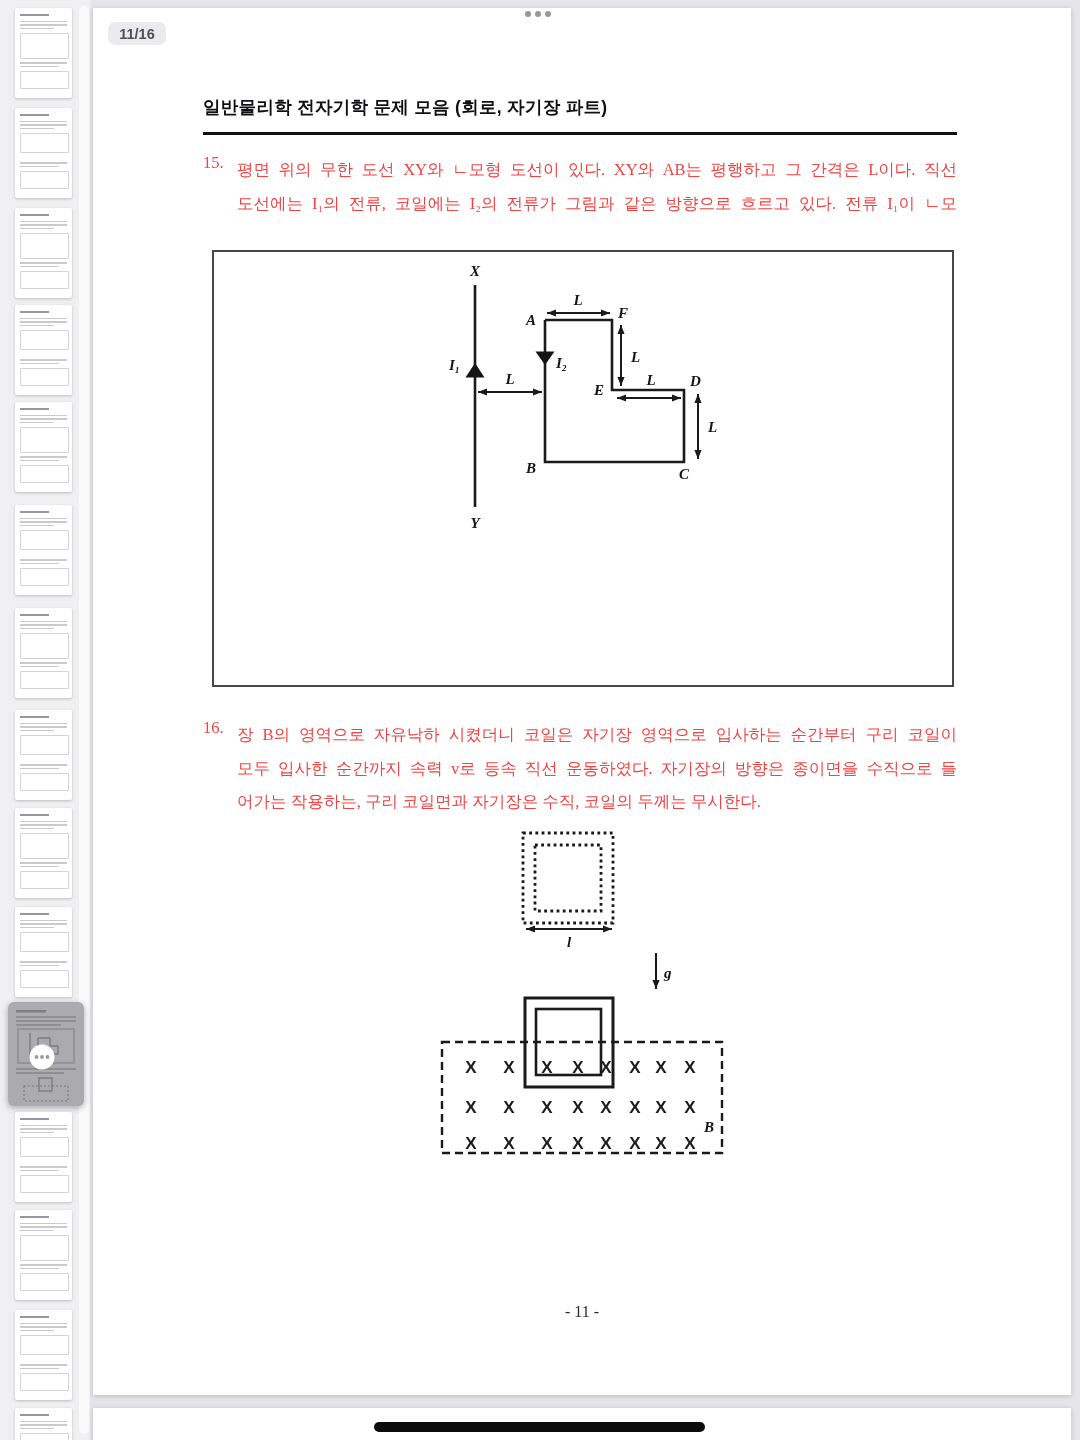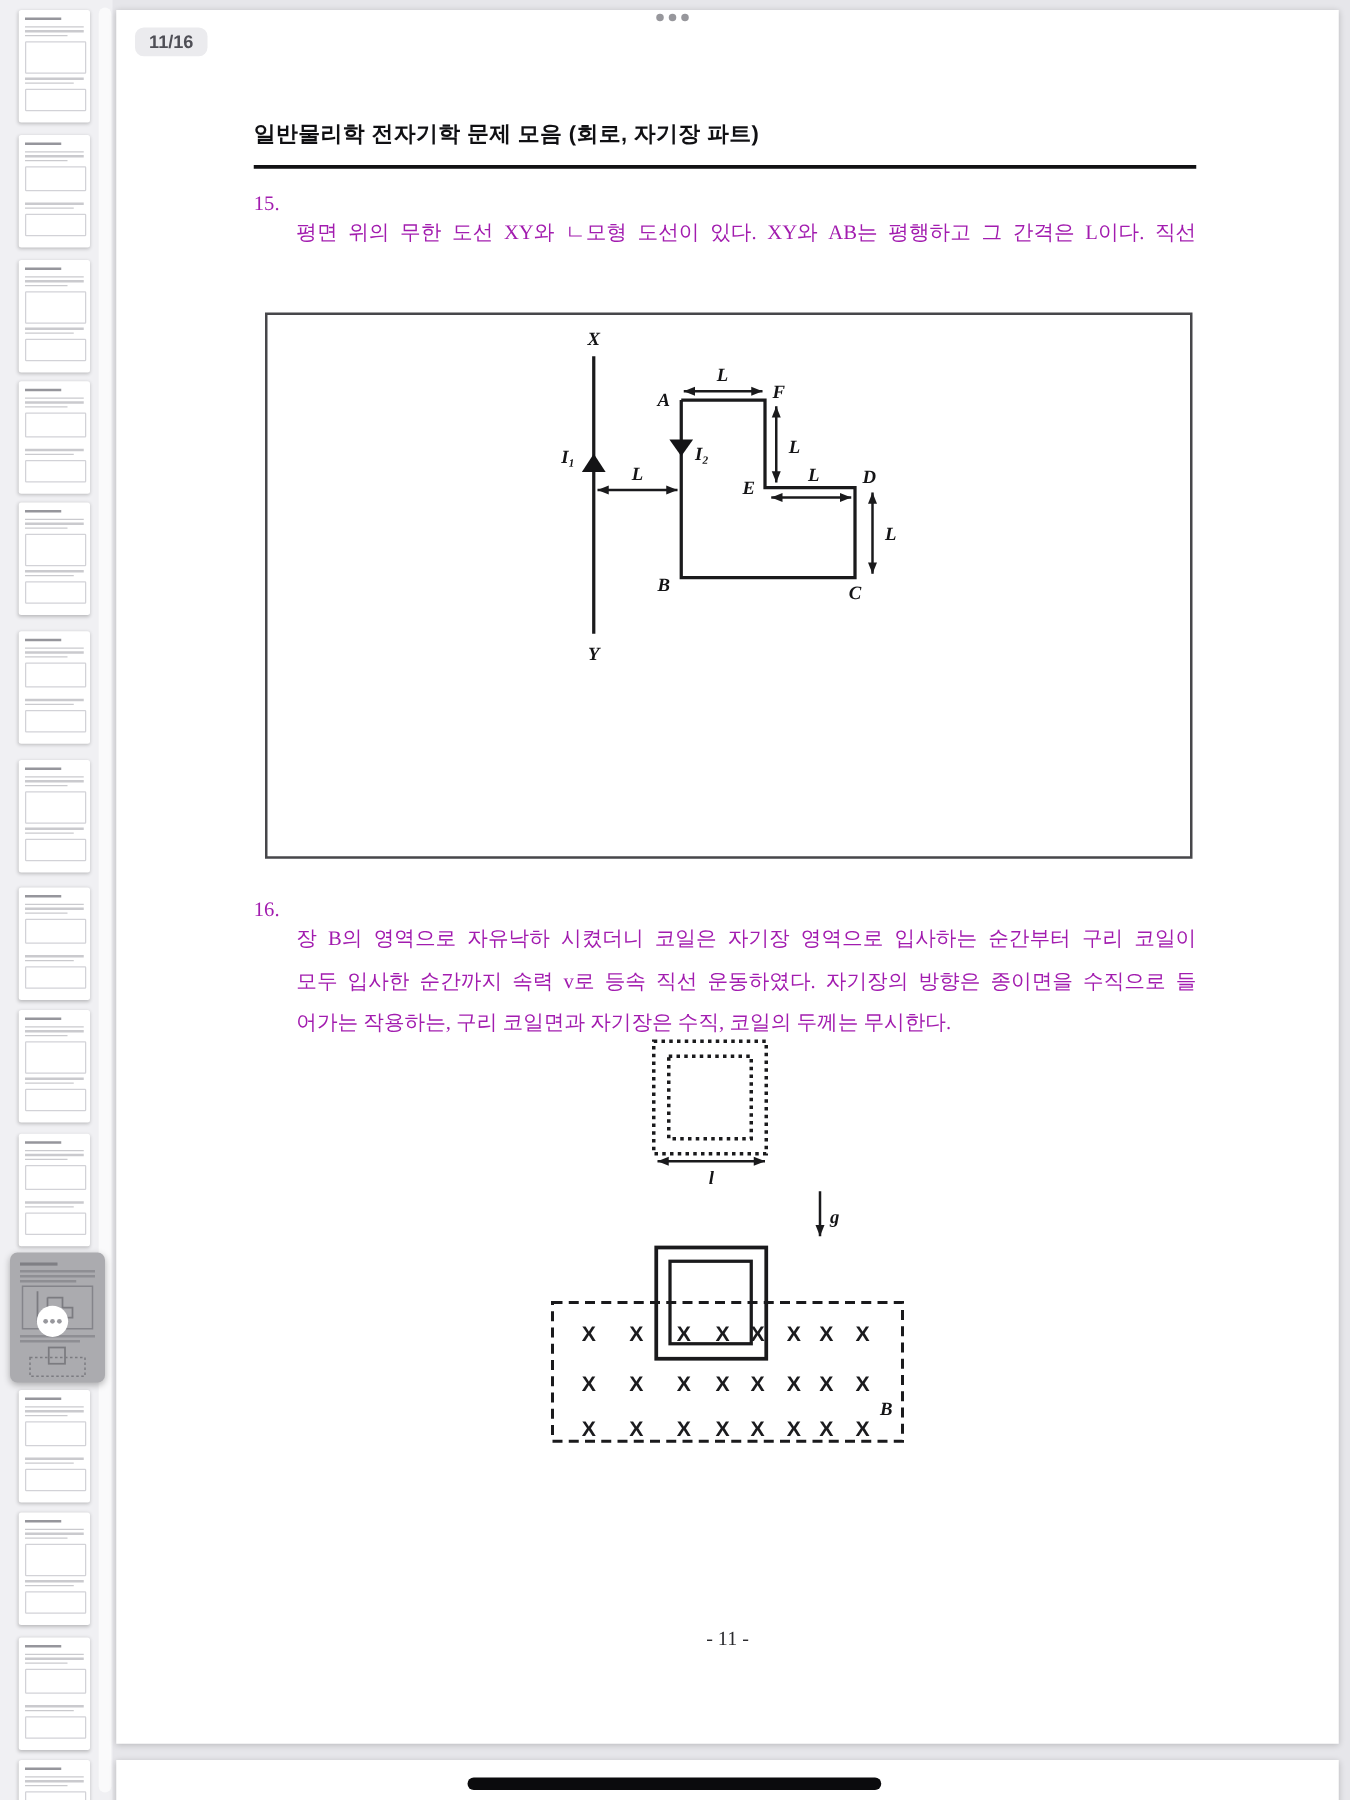--- a/index.html
+++ b/index.html
@@ -24,23 +24,23 @@
   .more-dots span{width:6px;height:6px;border-radius:50%;background:#97979c;}
   .page-badge{position:absolute;left:15px;top:14px;width:58px;height:23px;background:#ebebee;
               border-radius:7px;color:#4f4f56;font-size:14.5px;font-weight:bold;
               display:flex;align-items:center;justify-content:center;}
   
   .doc{color:#17171a;}
   .doc-header{position:absolute;left:110px;top:87px;width:754px;font-weight:bold;font-size:17.5px;
               letter-spacing:.3px;color:#101013;font-family:"Liberation Sans",sans-serif;}
   .header-rule{position:absolute;left:110px;top:124px;width:754px;height:2.5px;background:#111113;}
   .problem{position:absolute;left:110px;width:754px;font-family:"Liberation Serif","DejaVu Serif",serif;
-           font-size:16.5px;color:#a21caf;}
+           font-size:16.5px;color:#ef4444;}
   .p-num{position:absolute;left:0;top:0;width:34px;}
-  .p-lines{margin-left:34px;width:720px;margin-top:16px;}
+  .p-lines{margin-left:34px;width:720px;}
   .p-line{height:33.5px;line-height:33.5px;white-space:nowrap;}
   .p-line.just{white-space:normal;text-align:justify;text-align-last:justify;height:33.5px;overflow:hidden;}
   .fig15-box{position:absolute;left:119px;top:242px;width:738px;height:433px;border:2px solid #47474b;}
   .fig15-box svg, .fig16 svg{display:block;}
   .fig16{position:absolute;left:330px;top:817px;width:410px;height:340px;}
   .page-num{position:absolute;left:0;top:1295px;width:978px;text-align:center;
             font-family:"Liberation Serif","DejaVu Serif",serif;font-size:16px;color:#2a2a2e;}
   .black-bar{position:absolute;left:281px;top:14px;width:331px;height:10px;background:#0b0b0d;border-radius:5px;}
   
   .fl{font-family:"Liberation Serif","DejaVu Serif",serif;font-style:italic;font-weight:bold;
@@ -224,20 +224,21 @@
     <div class="page-badge">11/16</div>
 
     <div class="doc">
       <div class="doc-header">일반물리학 전자기학 문제 모음 (회로, 자기장 파트)</div>
       <div class="header-rule"></div>
 
       <div class="problem" style="top:145px;">
         <span class="p-num">15.</span>
         <div class="p-lines">
           <div class="p-line just">평면 위의 무한 도선 XY와 ㄴ모형 도선이 있다. XY와 AB는 평행하고 그 간격은 L이다. 직선</div>
+          <div class="p-line just">도선에는 I₁의 전류, 코일에는 I₂의 전류가 그림과 같은 방향으로 흐르고 있다. 전류 I₁이 ㄴ모</div>
         </div>
       </div>
 
       <div class="fig15-box">
         <svg id="fig15" width="734" height="429" viewBox="0 0 734 429">
 
           <line class="stroke" x1="261" y1="33" x2="261" y2="255" stroke-width="2.6"></line>
           <polygon fill="#141416" points="261,111 251.5,125.5 270.5,125.5"></polygon>
 
           <polyline class="stroke" stroke-width="2.6" stroke-linejoin="miter" points="331,68 398,68 398,138 470,138 470,210 331,210 331,68"></polyline>

